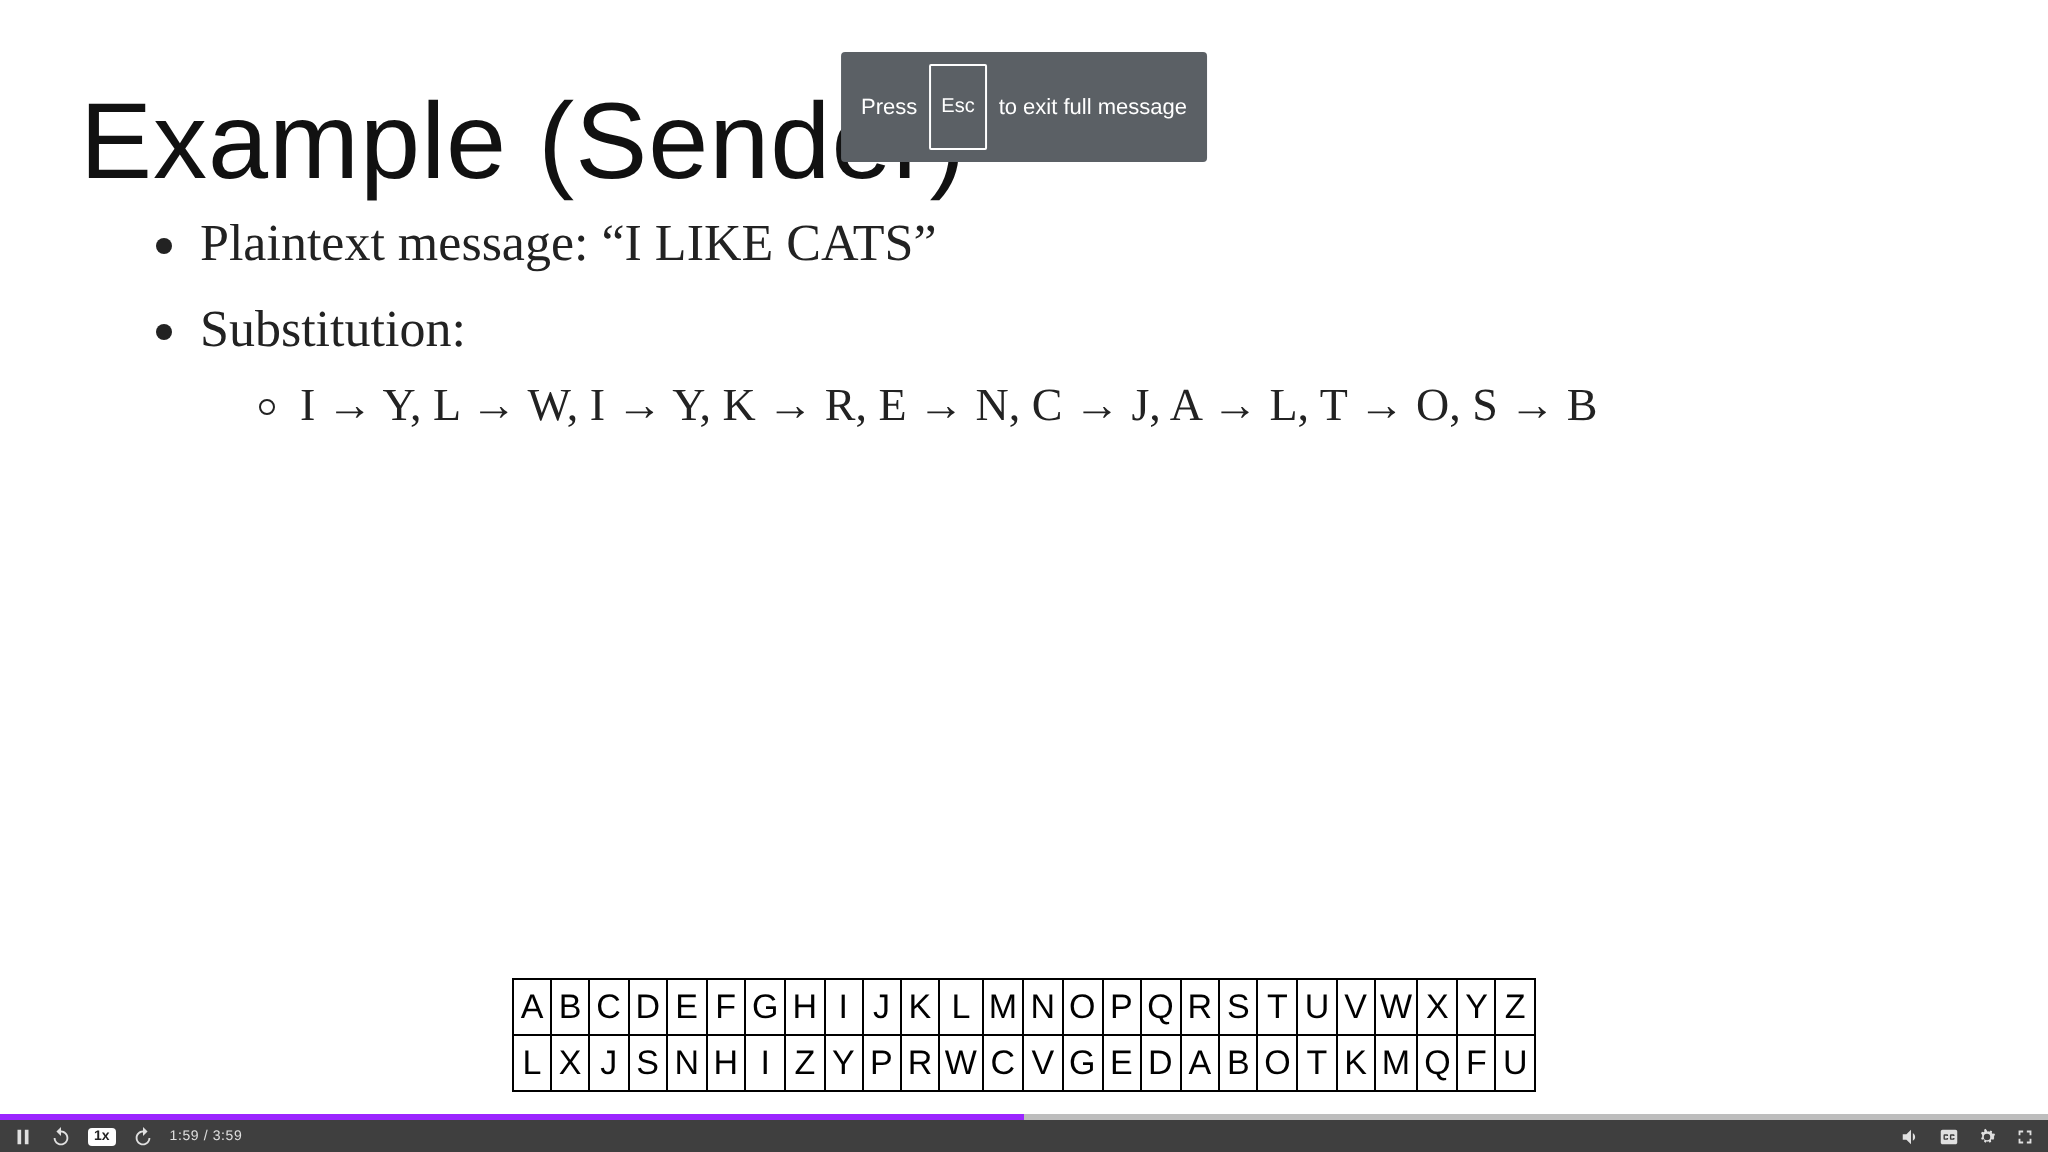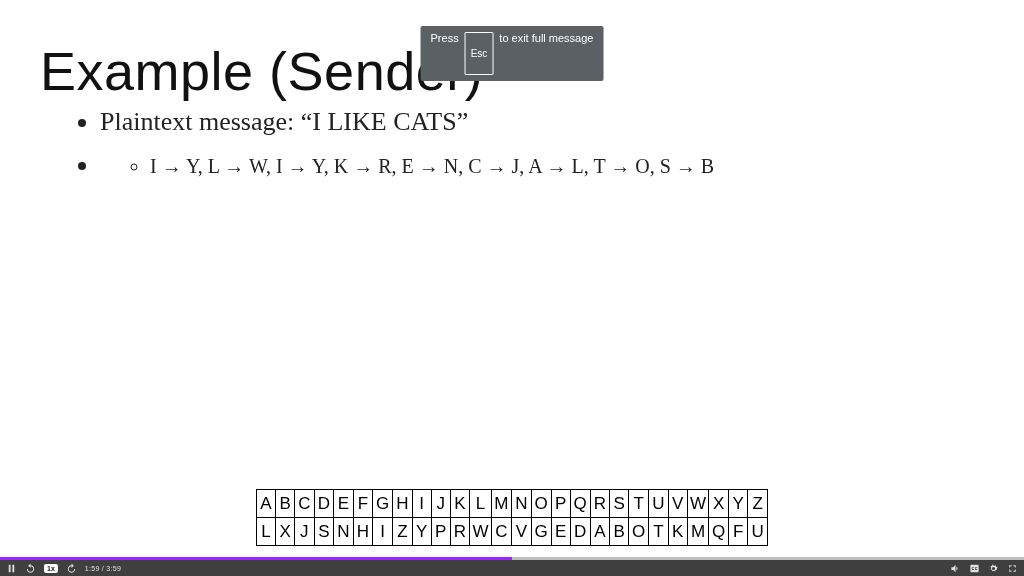--- a/index.html
+++ b/index.html
@@ -31,21 +31,21 @@
     padding-left: 60px;
     font-size: 26px;
     color: #222;
     line-height: 1.5;
     font-family: Liberation Serif, serif;
   }
   .bullets li { margin-bottom: 4px; }
   .subbullets {
     list-style: circle;
     padding-left: 50px;
-    font-size: 20px;
+    font-size: 23px;
     color: #222;
     margin-top: 2px;
   }
 
   
   .subs-table {
     position: absolute;
     left: 50%;
     transform: translateX(-50%);
     bottom: 30px;
@@ -65,20 +65,21 @@
   .esc-banner {
     position: absolute;
     top: 26px;
     left: 50%;
     transform: translateX(-50%);
     background: #5b6065;
     color: #fff;
     font-size: 11px;
     padding: 6px 10px;
     display: flex;
+    align-items: center;
     gap: 6px;
     border-radius: 2px;
   }
   .esc-key {
     border: 1px solid #fff;
     padding: 15px 5px;
     font-size: 10px;
     border-radius: 1px;
   }
 
@@ -127,20 +128,21 @@
   .time-text { font-size: 7px; color: #e0e0e0; letter-spacing: 0.3px; }
 </style>
 </head>
 <body>
 
 <div class="slide">
   <h1 class="title">Example (Sender)</h1>
   <ul class="bullets">
     <li>Plaintext message: “I LIKE CATS”</li>
     <li>
+      <span>Substitution:</span>
       <ul class="subbullets">
         <li>I → Y, L → W, I → Y, K → R, E → N, C → J, A → L, T → O, S → B</li>
       </ul>
     </li>
   </ul>
 
   <table class="subs-table">
     <tbody>
         <tr id="row1">
           <td>A</td>

